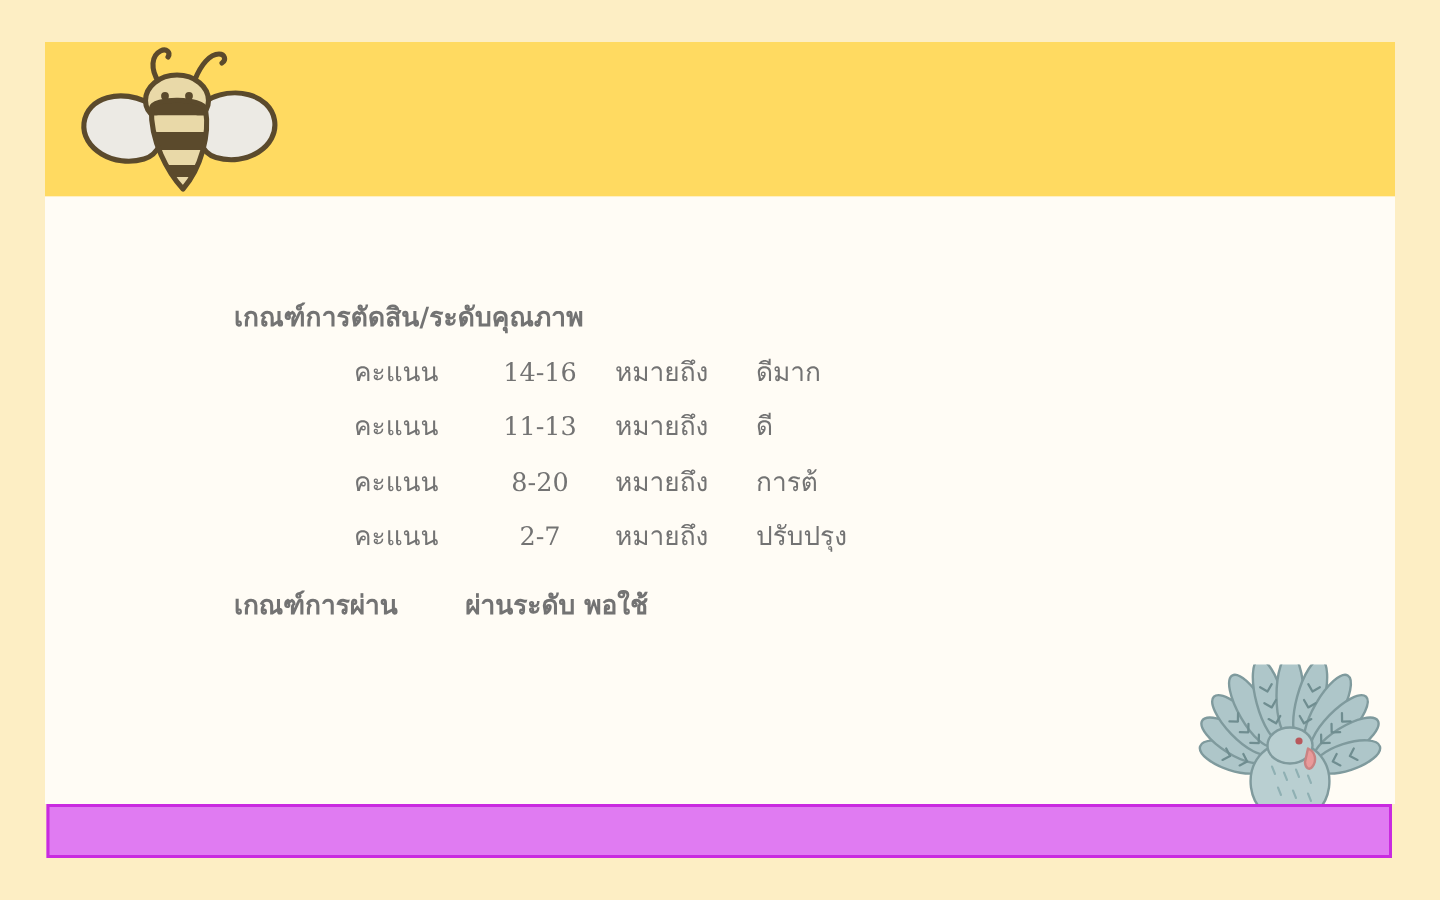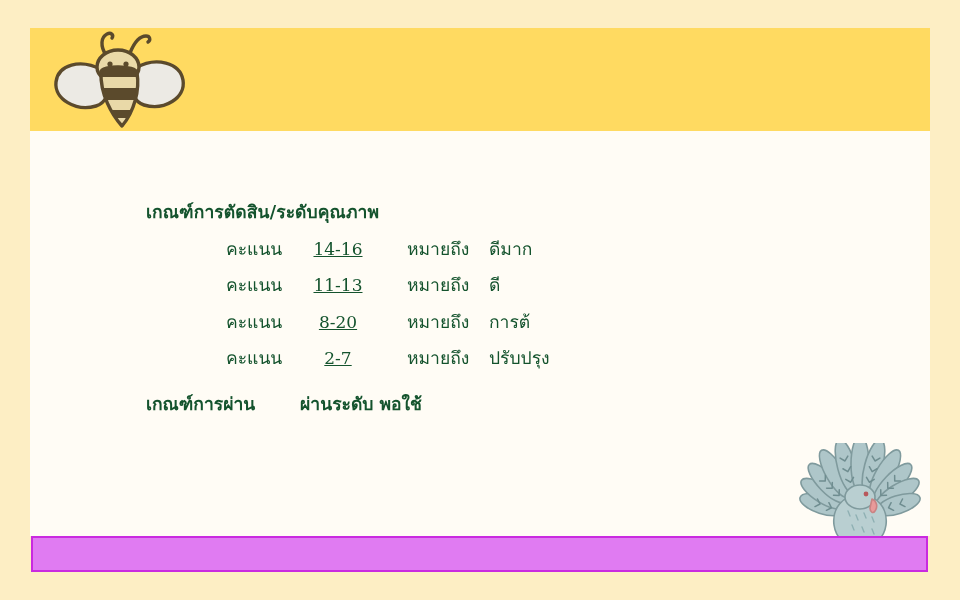--- a/index.html
+++ b/index.html
@@ -67,24 +67,24 @@
     position: absolute;
     left: 796px;
     top: 443px;
     width: 128px;
     height: 115px;
   }
 
   
   #text-block {
     position: absolute;
-    left: 146px;
+    left: 156px;
     top: 200px;
     width: 700px;
-    color: #14532d;
+    color: #737373;
   }
 
   .criteria-heading {
     font-size: 17.5px;
     font-weight: bold;
     line-height: 1;
     margin: 0 0 0 0;
     padding-top: 4px;
     letter-spacing: 0.1px;
     white-space: nowrap;
@@ -92,38 +92,37 @@
 
   .score-row {
     display: flex;
     align-items: flex-start;
     font-size: 17.5px;
     font-weight: normal;
     line-height: 1;
     margin-top: 19px;
     padding-left: 80px;
     white-space: nowrap;
+    gap: 12px;
   }
 
   .score-row .col-label {
     width: 74px;
     flex: 0 0 74px;
   }
   .score-row .col-range {
     width: 76px;
     flex: 0 0 76px;
     text-align: center;
     font-family: "DejaVu Serif", "Liberation Serif", serif;
     font-size: 17px;
-    text-decoration: underline;
   }
   .score-row .col-means {
     width: 72px;
     flex: 0 0 72px;
-    margin-left: 31px;
   }
   .score-row .col-grade {
     flex: 0 0 auto;
     padding-left: 10px;
   }
 
   .pass-line {
     font-size: 17.5px;
     font-weight: bold;
     line-height: 1;

